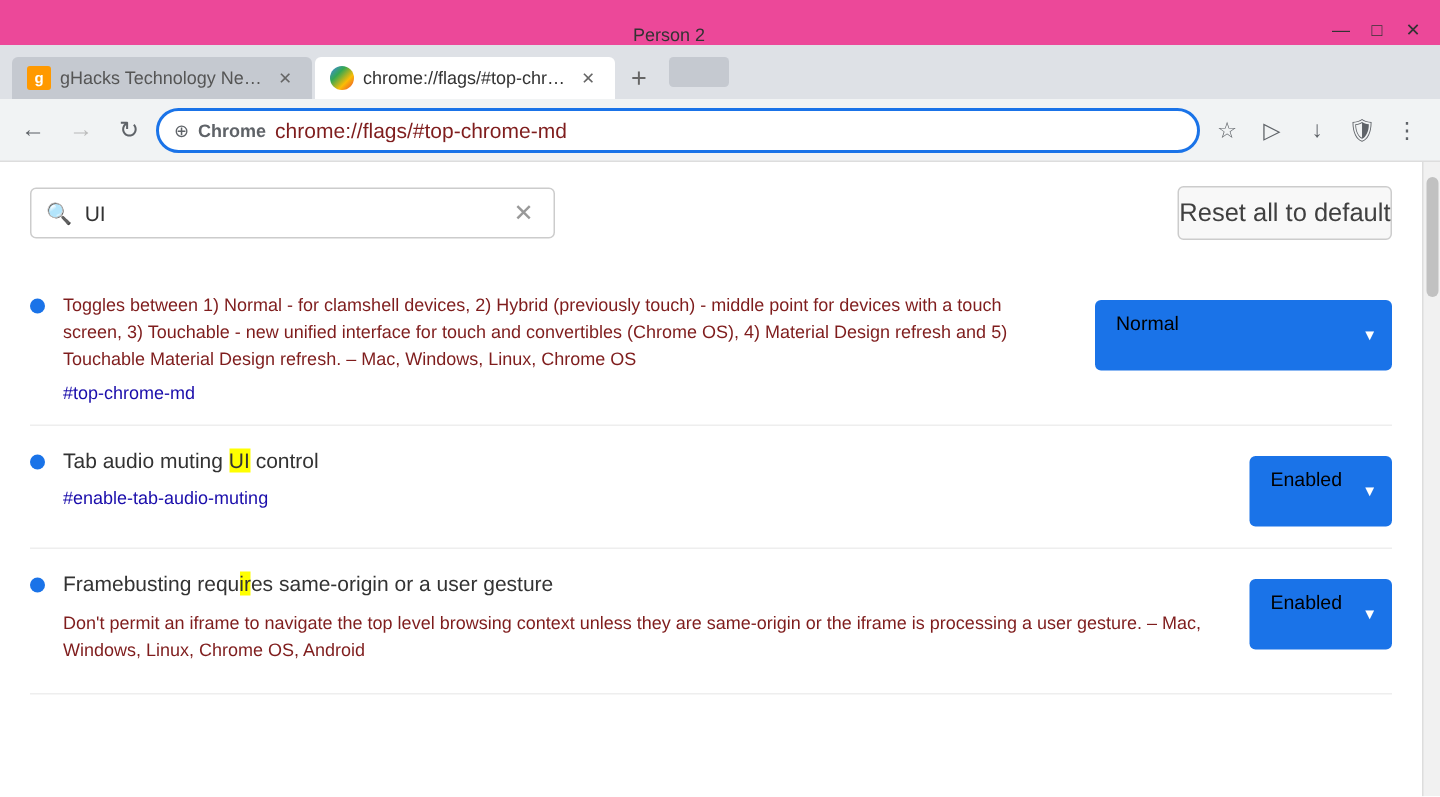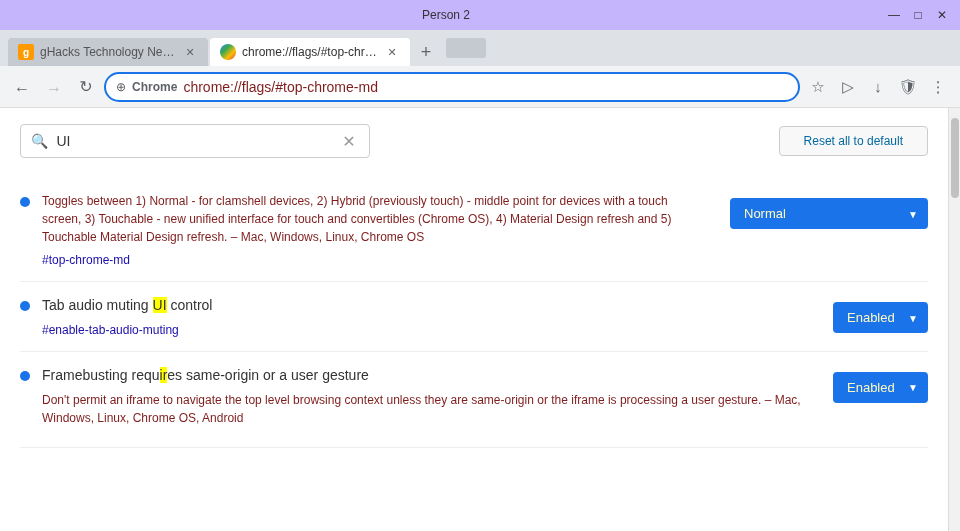--- a/index.html
+++ b/index.html
@@ -1,22 +1,22 @@
 <!DOCTYPE html>
 <html><head>
   <meta charset="utf-8">
   <style>
     * { box-sizing: border-box; margin: 0; padding: 0; }
     body { font-family: Arial, sans-serif; font-size: 13px; background: #fff; width: 960px; height: 531px; overflow: hidden; }
 
     
     .title-bar {
       display: flex;
-      align-items: center;
-      background: #c4b5fd;
+      align-items: flex-end;
+      background: #ec4899;
       height: 30px;
       padding: 0 8px;
       justify-content: flex-end;
     }
     .title-bar-user {
       font-size: 12px;
       color: #333;
       margin-right: auto;
       margin-left: auto;
     }
@@ -232,27 +232,27 @@
       cursor: pointer;
       font-size: 16px;
       width: 20px;
       height: 20px;
       display: flex;
       align-items: center;
       justify-content: center;
       border-radius: 50%;
     }
     .reset-btn {
-      padding: 7px 24px;
+      padding: 7px 0;
       border: 1px solid #ccc;
       border-radius: 4px;
       background: #f8f8f8;
       cursor: pointer;
-      font-size: 12px;
-      color: #0369a1;
+      font-size: 17px;
+      color: #404040;
       margin-left: auto;
     }
 
     
     .flag-item {
       display: flex;
       align-items: flex-start;
       padding: 14px 0;
       border-bottom: 1px solid #eee;
       gap: 12px;
@@ -290,24 +290,24 @@
     }
     .flag-control {
       display: flex;
       align-items: center;
       flex-shrink: 0;
       margin-left: 20px;
       margin-top: 6px;
     }
     .flag-select {
       background: #1a73e8;
-      color: #fef9c3;
+      color: #000000;
       border: none;
       border-radius: 4px;
-      padding: 8px 30px 8px 14px;
+      padding: 8px 30px 24px 14px;
       font-size: 13px;
       cursor: pointer;
       appearance: none;
       -webkit-appearance: none;
       position: relative;
     }
     .flag-select-wrapper {
       position: relative;
       display: inline-block;
     }

